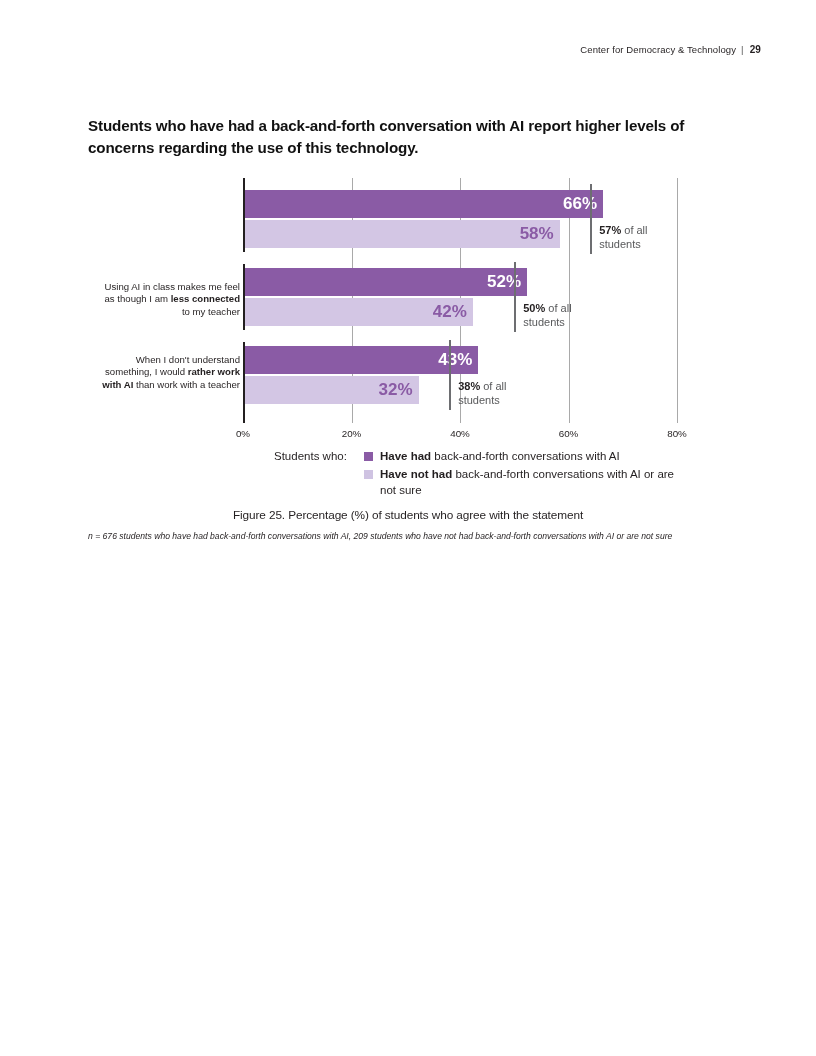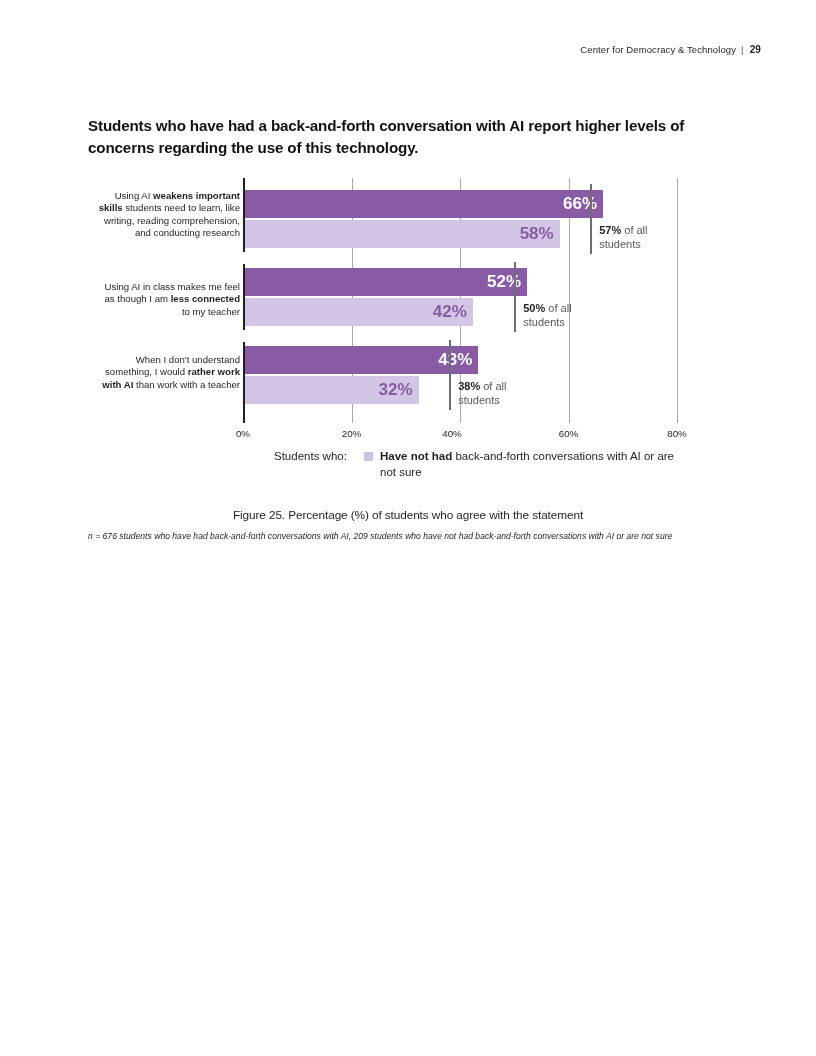--- a/index.html
+++ b/index.html
@@ -208,21 +208,20 @@
 <body>
 
 <div class="page-header">
   <span>Center for Democracy &amp; Technology</span><span class="sep">|</span><span class="pnum">29</span>
 </div>
 
 <div class="headline">Students who have had a back-and-forth conversation with AI report higher levels of concerns regarding the use of this technology.</div>
 
 <div class="chart">
 
-  <div class="cat-label" id="cat0" style="left:0px; top:12px;"><span>Using AI </span><span style="font-weight: bold;">weakens important</span><br><span style="font-weight: bold;">skills</span><span> students need to learn, like</span><br><span>writing, reading comprehension,</span><br><span>and conducting research</span></div>
   <div class="cat-label" id="cat2" style="left:0px; top:176px;"><span>When I don't understand</span><br><span>something, I would </span><span style="font-weight: bold;">rather work</span><br><span style="font-weight: bold;">with AI</span><span> than work with a teacher</span></div>
   <div class="cat-label" id="cat1" style="left:0px; top:103px;"><span>Using AI in class makes me feel</span><br><span>as though I am </span><span style="font-weight: bold;">less connected</span><br><span>to my teacher</span></div>
 
   <div class="plot">
 
     <div id="grid-layer">
         <div class="gridline" style="left: 108.5px; background: rgb(169, 169, 169);"></div>
         <div class="gridline" style="left: 217px; background: rgb(169, 169, 169);"></div>
         <div class="gridline" style="left: 325.5px; background: rgb(169, 169, 169);"></div>
         <div class="gridline" style="left: 434px; background: rgb(169, 169, 169);"></div>
@@ -252,29 +251,33 @@
         <div class="ref-line" style="left: 271.25px; top: 84px; height: 70px; background: rgb(109, 110, 113);"></div>
         <div class="ref-text" style="left: 280.25px; top: 124px; width: 70px; white-space: normal;"><b>50%</b> of all students</div>
         <div class="ref-line" style="left: 206.15px; top: 162px; height: 70px; background: rgb(109, 110, 113);"></div>
         <div class="ref-text" style="left: 215.15px; top: 202px; width: 70px; white-space: normal;"><b>38%</b> of all students</div>
       </div>
   </div>
 
   <div id="ticks-layer">
       <div class="tick-label" style="left: 155px;">0%</div>
       <div class="tick-label" style="left: 263.5px;">20%</div>
-      <div class="tick-label" style="left: 364px; text-align: center;">40%</div>
+      <div class="tick-label" style="left: 372px; text-align: center;">40%</div>
       <div class="tick-label" style="left: 480.5px;">60%</div>
       <div class="tick-label" style="left: 589px;">80%</div>
     </div>
 
   <div class="legend">
     <div class="legend-title">Students who:</div>
     <div class="legend-rows" id="legend-rows">
         <div class="legend-row">
+          <span class="legend-swatch dark" style="background: rgb(138, 91, 165);"></span>
+          <span class="legend-text"><b>Have had</b> back-and-forth conversations with AI</span>
+        </div>
+        <div class="legend-row">
           <span class="legend-swatch light" style="background: rgb(207, 195, 226);"></span>
           <span class="legend-text"><b>Have not had</b> back-and-forth conversations with AI or are not sure</span>
         </div>
       </div>
   </div>
 </div>
 
 <div class="caption">Figure 25. Percentage (%) of students who agree with the statement</div>
 <div class="footnote">n = 676 students who have had back-and-forth conversations with AI, 209 students who have not had back-and-forth conversations with AI or are not sure</div>
 

